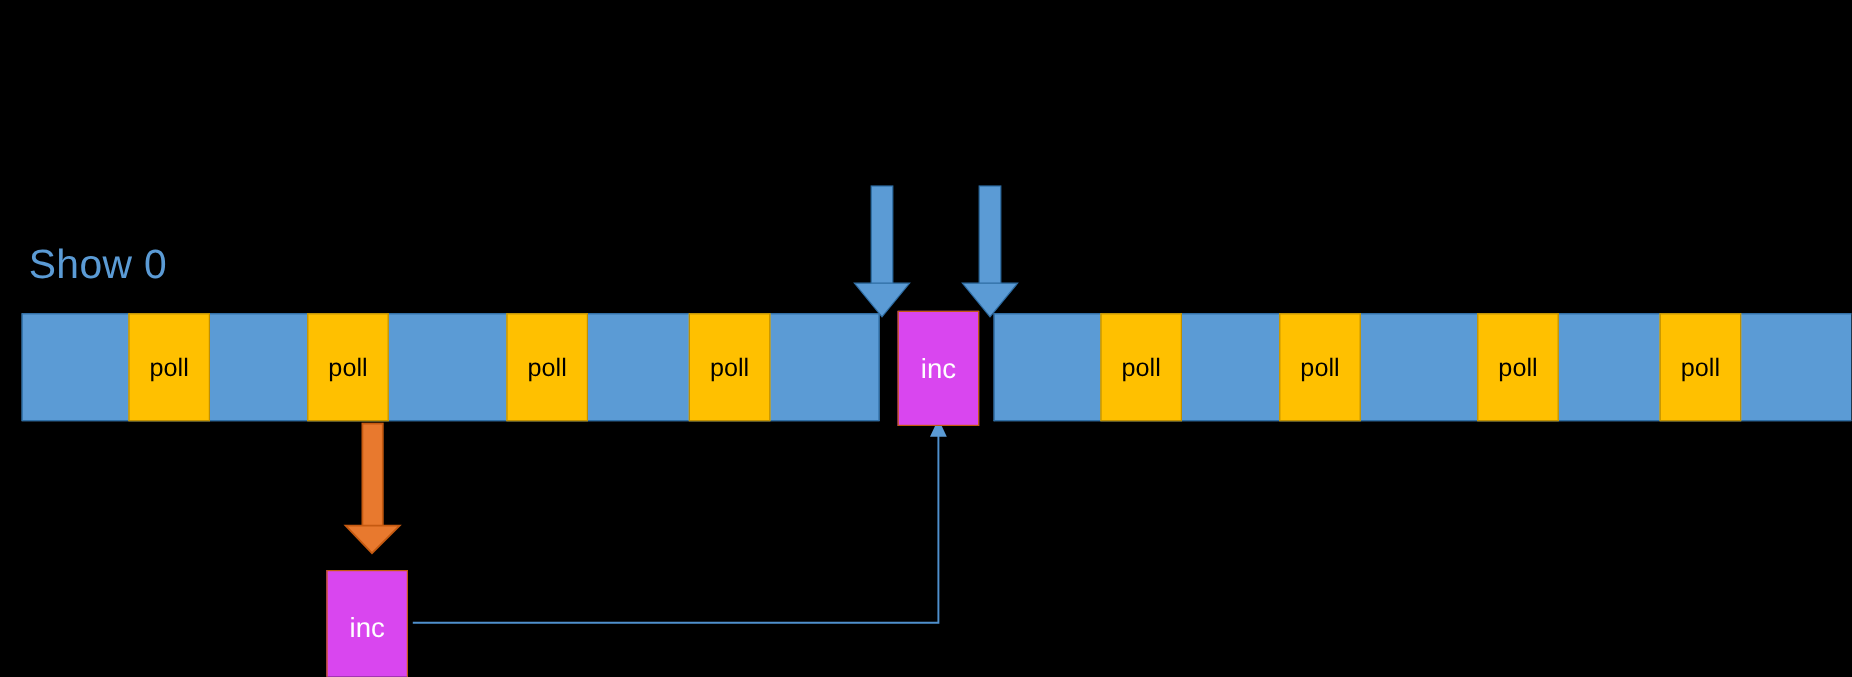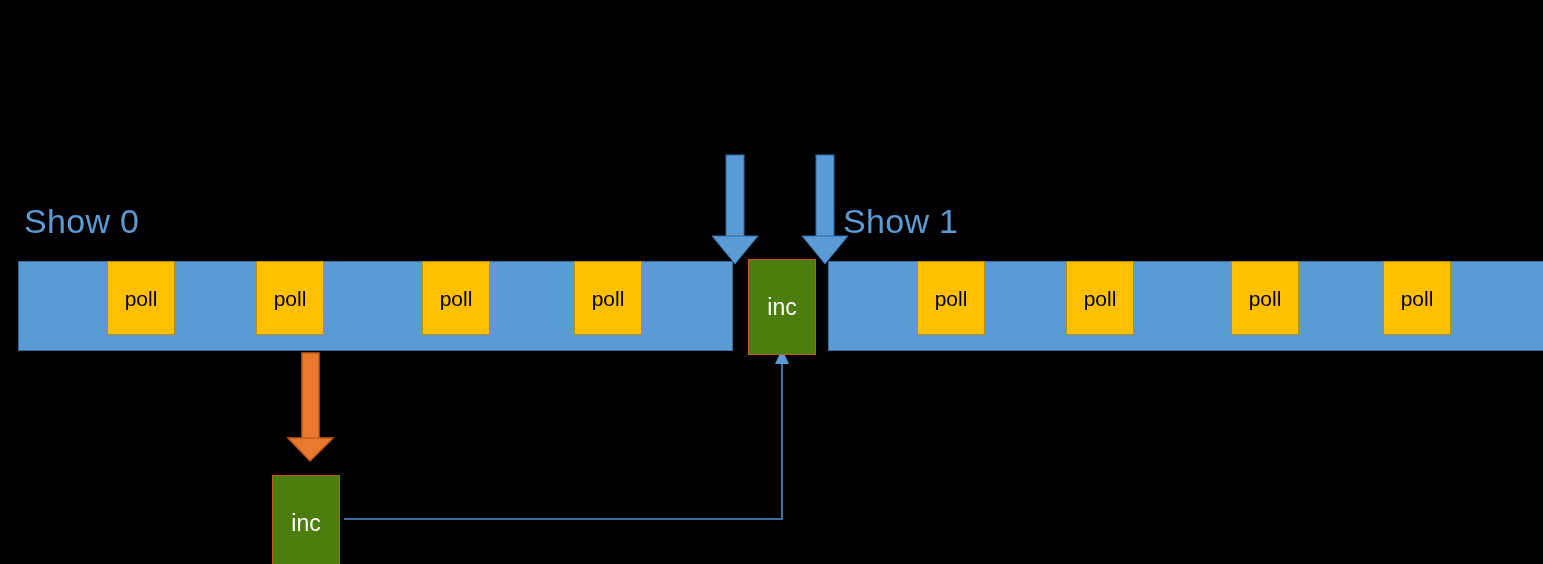--- a/index.html
+++ b/index.html
@@ -25,36 +25,36 @@
     height:90px;
     background:#5B9BD5;
     border:1px solid #2E6DA4;
     overflow:visible;
   }
   .timeline.clipped-right { border-right:none; }
 
   .seg {
     position:absolute;
     top:-1px;
-    height:74px;
+    height:90px;
     display:flex;
     align-items:center;
     justify-content:center;
     font-size:21px;
     line-height:1;
   }
   .seg.poll {
     background:#FFC000;
     border:1px solid #BF8F00;
     color:#000;
   }
 
   .incbox {
     position:absolute;
-    background:#4d7c0f;
+    background:#d946ef;
     border:1px solid #C55A11;
     display:flex;
     align-items:center;
     justify-content:center;
     color:#FFFFFF;
     font-size:23px;
     line-height:1;
   }
 
   .svg-layer {
@@ -87,21 +87,20 @@
     </g>
 
     <g>
       <path d="M 344 519 L 782 519 L 782 362" fill="none" stroke="#4F90CD" stroke-width="1.6"></path>
       <polygon points="775,364 789,364 782,349" fill="#5B9BD5"></polygon>
     </g>
   </svg>
 
   <div class="tl-label" style="left:24px; top:204px;">Show 0</div>
 
-  <div class="tl-label" style="left:843px; top:204px;">Show 1</div>
 
   <div class="timeline" style="left:18px; top:261px; width:715px;">
     <div class="seg poll" style="left:88px; width:68px;">poll</div>
     <div class="seg poll" style="left:237px; width:68px;">poll</div>
     <div class="seg poll" style="left:403px; width:68px;">poll</div>
     <div class="seg poll" style="left:555px; width:68px;">poll</div>
   </div>
 
   <div class="incbox" style="left:748px; top:259px; width:68px; height:96px;">inc</div>
 

